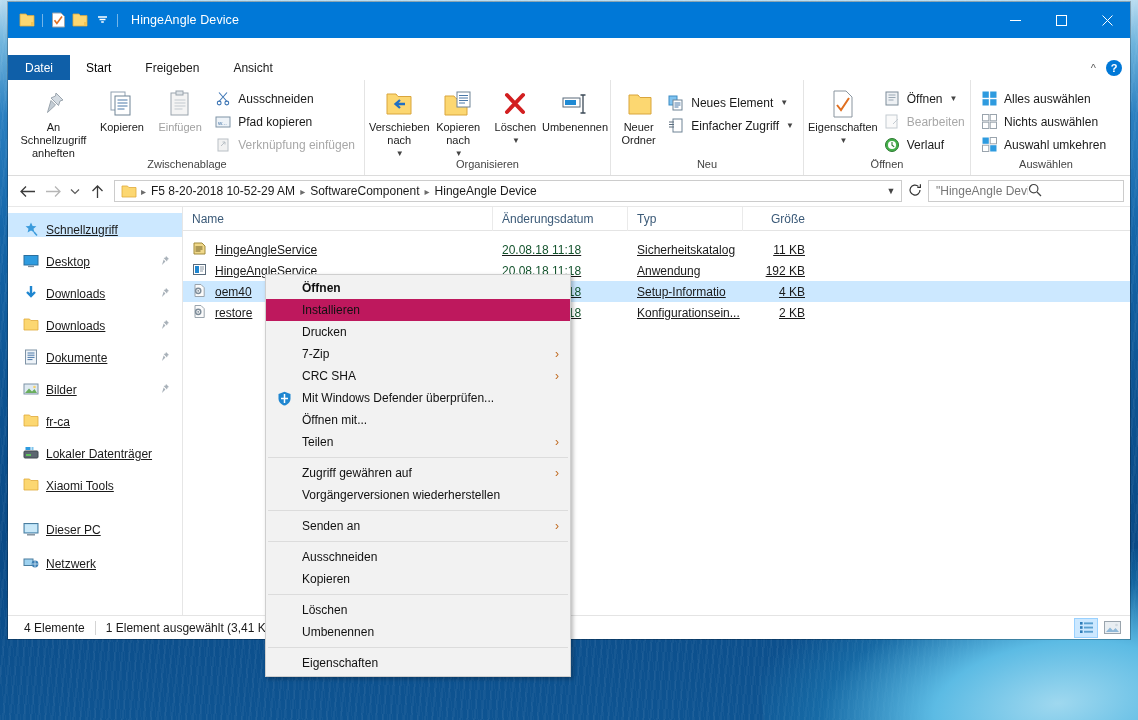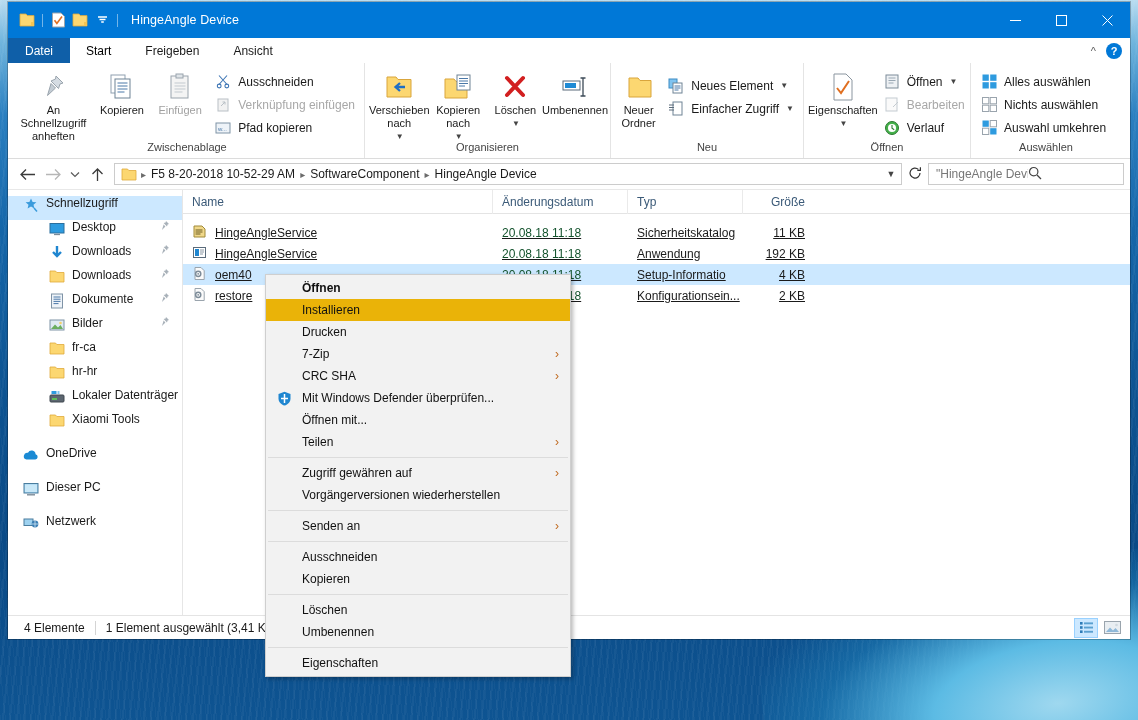--- a/index.html
+++ b/index.html
@@ -50,21 +50,21 @@
   }
   .wincontrols { position: absolute; right: 0; top: 0; display: flex; height: 36px; }
   .wc {
     width: 46px; height: 36px; display: flex; align-items: center; justify-content: center;
     color: #fff;
   }
   .wc svg { display: block; }
   
   .tabbar {
     height: 25px; background: #0078d7; display: flex; align-items: flex-end;
-    flex: 0 0 25px; position: relative;
+    flex: 0 0 25px; position: relative; margin-top: 17px;
   }
   .tab {
     height: 25px; padding: 0 17px; display: flex; align-items: center;
     color: #ffffff; font-size: 12px;
   }
   .tab.file { background: #0f5fa8; }
   .tab.active { background: #ffffff; color: #000; padding-left: 16px; }
   .tab.plain { background: #ffffff; color: #1a1a1a; }
   .tabbar-fill { flex: 1; background: #ffffff; height: 25px; display: flex; align-items: center; justify-content: flex-end; padding-right: 8px; gap: 10px;}
   .chev-up { color: #5a5a5a; font-size: 11px; }
@@ -125,24 +125,24 @@
     padding: 0 4px 0 7px; margin-left: 2px; background: #fff;
   }
   .searchbox span { flex: 1; color: #777; font-size: 12px; white-space: nowrap; overflow: hidden; }
   
   .main { flex: 1; display: flex; overflow: hidden; border-top: 1px solid #e8e8e8;}
   .navpane {
     width: 175px; background: #fff; border-right: 1px solid #e6e6e6;
     padding-top: 6px; overflow: hidden;
   }
   .nav-item {
-    height: 24px; display: flex; align-items: flex-start; padding-left: 14px; font-size: 12px;
-    color: #1a1a1a; gap: 7px; position: relative;
-  }
-  .nav-item.lvl2 { padding-left: 40px; }
+    height: 24px; display: flex; align-items: flex-end; padding-left: 14px; font-size: 12px;
+    color: #1a1a1a; gap: 7px; position: relative; text-decoration: underline;
+  }
+  .nav-item.lvl2 { padding-left: 14px; margin-top: 8px; }
   .nav-item.selected { background: #cce8ff; }
   .nav-item .ni { width: 17px; height: 17px; display: flex; align-items: center; justify-content: center; }
   .nav-item .pin { position: absolute; right: 12px; opacity: .85; }
   .nav-gap { height: 10px; }
   
   .filepane { flex: 1; background: #fff; display: flex; flex-direction: column; position: relative; }
   .colhead { height: 24px; display: flex; border-bottom: 1px solid #e4e4e4; align-items: center; }
   .col {
     font-size: 12px; color: #3b5a78; height: 24px; display: flex; align-items: center;
     padding-left: 9px; border-right: 1px solid #eaeaea; position: relative;
@@ -177,21 +177,21 @@
     position: absolute; left: 265px; top: 274px; width: 306px;
     background: #f2f2f2; border: 1px solid #cfcfcf;
     box-shadow: 2px 2px 4px rgba(0,0,0,0.28);
     padding: 2px 0; z-index: 50;
   }
   .ctx-item {
     height: 22px; display: flex; align-items: center; padding-left: 36px; padding-right: 10px;
     font-size: 12px; color: #111; position: relative;
   }
   .ctx-item.bold { font-weight: bold; }
-  .ctx-item.hover { background: #eab308; }
+  .ctx-item.hover { background: #be185d; }
   .ctx-item .cicon {
     position: absolute; left: 9px; width: 18px; height: 18px;
     display: flex; align-items: center; justify-content: center;
   }
   .ctx-item .arrow { position: absolute; right: 11px; color: #c06a20; font-size: 12px; }
   .ctx-sep { height: 1px; background: #dcdcdc; margin: 4px 2px 4px 2px; }
 </style>
 </head>
 <body>
 
@@ -301,37 +301,37 @@
               <svg width="15" height="15" viewBox="0 0 15 15">
                   <g stroke="#3e76b5" fill="none" stroke-width="1.1">
                     <path d="M3 1.5l8 9M11 1.5l-8 9"></path>
                     <circle cx="3.2" cy="12" r="1.9"></circle>
                     <circle cx="10.8" cy="12" r="1.9"></circle>
                   </g>
                 </svg>
             </span>
             <span>Ausschneiden</span>
           </div>
+          <div class="small-btn">
+            <span class="si">
+              <svg width="16" height="14" viewBox="0 0 16 14">
+                  <rect x="1" y="2" width="14" height="10" fill="#eef3f8" stroke="#7f93a6"></rect>
+                  <text x="3" y="9.5" font-size="6" fill="#4a78a8" font-family="sans-serif">w...</text>
+                </svg>
+            </span>
+            <span>Pfad kopieren</span>
+          </div>
           <div class="small-btn disabled">
             <span class="si">
               <svg width="14" height="15" viewBox="0 0 14 15">
                   <rect x="2" y="2" width="10" height="12" fill="#f2f2f2" stroke="#b9c0c6"></rect>
                   <path d="M5 9l4-4M6.5 5h2.5v2.5" stroke="#b9c0c6" fill="none"></path>
                 </svg>
             </span>
             <span>Verknüpfung einfügen</span>
-          </div>
-          <div class="small-btn">
-            <span class="si">
-              <svg width="16" height="14" viewBox="0 0 16 14">
-                  <rect x="1" y="2" width="14" height="10" fill="#eef3f8" stroke="#7f93a6"></rect>
-                  <text x="3" y="9.5" font-size="6" fill="#4a78a8" font-family="sans-serif">w...</text>
-                </svg>
-            </span>
-            <span>Pfad kopieren</span>
           </div>
         </div>
       </div>
       <div class="rgroup-label">Zwischenablage</div>
     </div>
 
     <div class="rgroup" style="width:246px">
       <div class="rgroup-body">
         <div class="big-btn">
           <span class="gi">
@@ -655,55 +655,39 @@
       <div class="nav-item lvl2">
         <span class="ni">
           <svg width="16" height="13" viewBox="0 0 16 13">
               <path d="M1 1h5.5l1.3 1.5H15V12H1z" fill="#fcd771" stroke="#e0a93b" stroke-width="0.8"></path>
             </svg>
         </span>
         <span>fr-ca</span>
       </div>
       <div class="nav-item lvl2">
         <span class="ni">
-          <svg width="16" height="13" viewBox="0 0 16 13">
-              <path d="M1 1h5.5l1.3 1.5H15V12H1z" fill="#fcd771" stroke="#e0a93b" stroke-width="0.8"></path>
-            </svg>
-        </span>
-        <span>hr-hr</span>
-      </div>
-      <div class="nav-item lvl2">
-        <span class="ni">
           <svg width="16" height="14" viewBox="0 0 16 14">
               <rect x="1" y="5" width="14" height="7" rx="1" fill="#5c6670" stroke="#3f474f"></rect>
               <rect x="2.5" y="1" width="5" height="3" fill="#2e9bdf"></rect>
               <rect x="8.5" y="1" width="2" height="3" fill="#7ec4ec"></rect>
               <rect x="3" y="8" width="5" height="2" fill="#5ec05a"></rect>
             </svg>
         </span>
         <span>Lokaler Datenträger</span>
       </div>
       <div class="nav-item lvl2">
         <span class="ni">
           <svg width="16" height="13" viewBox="0 0 16 13">
               <path d="M1 1h5.5l1.3 1.5H15V12H1z" fill="#fcd771" stroke="#e0a93b" stroke-width="0.8"></path>
             </svg>
         </span>
         <span>Xiaomi Tools</span>
       </div>
 
       <div class="nav-gap"></div>
-      <div class="nav-item">
-        <span class="ni">
-          <svg width="17" height="12" viewBox="0 0 17 12">
-              <path d="M4.5 10.5h8.8a2.7 2.7 0 0 0 .3-5.3A4 4 0 0 0 6 3.8a3.3 3.3 0 0 0-1.5 6.7z" fill="#1b8ad4"></path>
-            </svg>
-        </span>
-        <span>OneDrive</span>
-      </div>
       <div class="nav-gap"></div>
       <div class="nav-item">
         <span class="ni">
           <svg width="16" height="14" viewBox="0 0 16 14">
               <rect x="1" y="1.5" width="14" height="9.5" fill="#9ed2f0" stroke="#4a7d9e"></rect>
               <rect x="2" y="2.5" width="12" height="7.5" fill="#c9e8f8"></rect>
               <path d="M4 12.8h8" stroke="#7d8c99" stroke-width="1.4"></path>
             </svg>
         </span>
         <span>Dieser PC</span>

